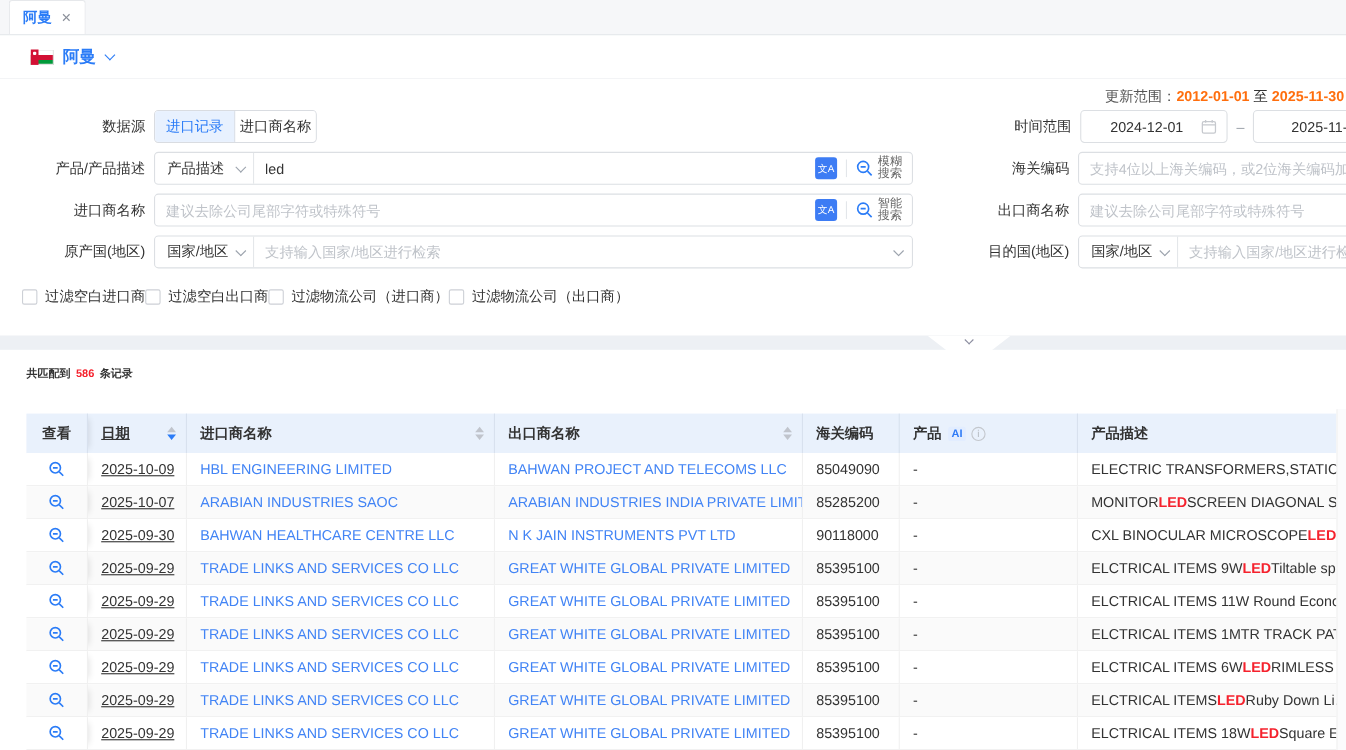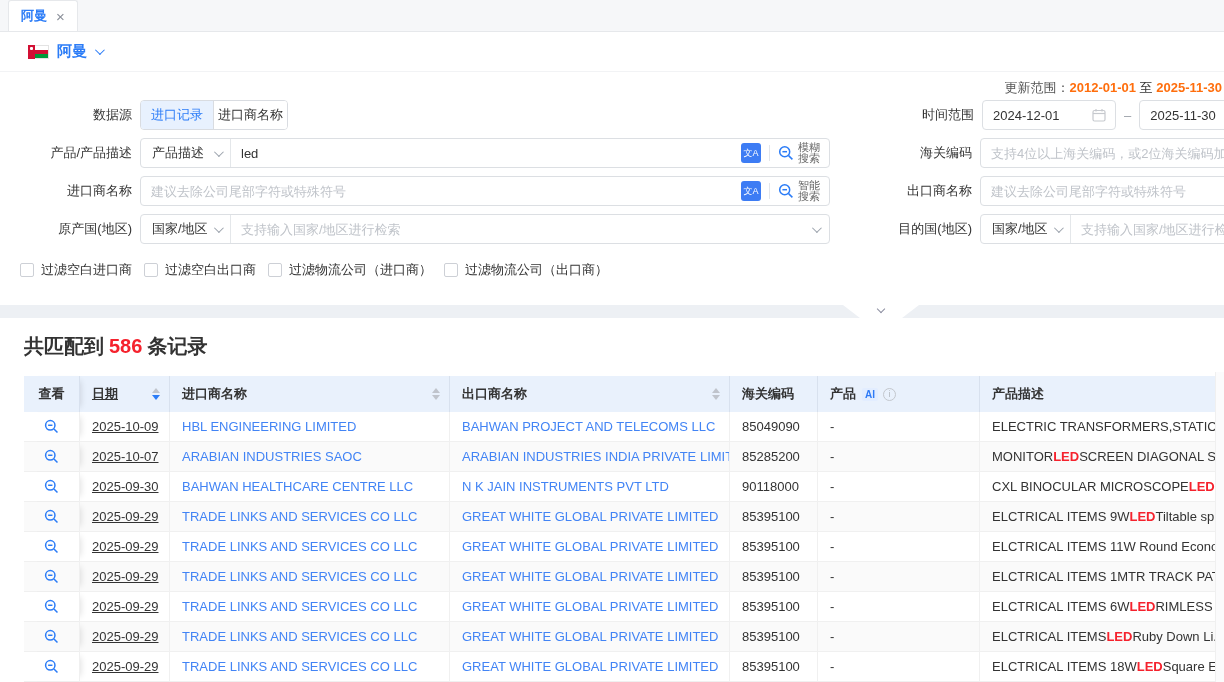--- a/index.html
+++ b/index.html
@@ -46,37 +46,37 @@
   .inp { border:none; outline:none; flex:1; height:100%; padding:0 10px; font:inherit; color:#333; background:transparent; min-width:0; }
   .inp::placeholder { color:#bfc3c9; }
   .w-left { width:690px; }  
   .icon-zone { display:flex; align-items:center; gap:8px; padding-right:9px; flex:none; }
   .trans-icon { width:20px; height:20px; background:#3d7cf4; border-radius:3px; color:#fff; font-size:9px;
     display:flex; align-items:center; justify-content:center; cursor:pointer; }
   .vdiv { width:1px; height:16px; background:#e3e6ea; }
   .search-act { display:flex; align-items:center; gap:4px; cursor:pointer; }
   .search-txt { font-size:11px; line-height:11px; color:#666; }
   .date-box { width:134px; height:30px; border:1px solid #dcdfe3; border-radius:4px; display:flex; align-items:center; padding:0 9px 0 10px; }
-  .date-box .inp { padding:0; }
+  .date-box .inp { padding:0;text-align:center; }
   .dash { color:#9aa0a8; margin:0 8px; }
   .w-right { width:290px; }
   .sel-right { width:90px; }
   .inp-chev { flex:none; margin-right:10px; }
 
-  .checks { position:absolute; top:189px; left:20px; display:flex; align-items:center; gap:12px; }
+  .checks { position:absolute; top:189px; left:20px; display:flex; align-items:center; }
   .check-item { display:flex; align-items:center; gap:7px; cursor:pointer; }
   .cbox { width:14px; height:14px; border:1px solid #cdd0d6; border-radius:2px; background:#fff; flex:none; }
 
   
   .lower { position:absolute; top:305px; left:0; right:0; bottom:0; background:#edf0f4; }
   .collapse-tab { position:absolute; top:0; left:843px; width:76px; height:14px; background:#fff;
     clip-path:polygon(0 0,100% 0,76% 100%,24% 100%); display:flex; align-items:flex-start; justify-content:center; cursor:pointer; }
   .collapse-tab .chev { width:6px; height:6px; color:#8c8ea0; transform:rotate(45deg); margin-top:1px; }
   .results { position:absolute; top:13px; left:0; right:0; bottom:0; background:#fff; }
-  .summary { padding:15px 0 0 24px; font-size:20px; font-weight:700; color:#333; }
+  .summary { padding:15px 0 0 24px; font-size:10px; font-weight:700; color:#333; }
   .summary .cnt { color:#f5222d; margin:0 5px; }
 
   
   .table { position:absolute; top:58px; left:24px; width:1191px; }
   .thead { display:flex; height:36px; background:#e9f1fc; align-items:stretch; font-weight:700; }
   .th { display:flex; align-items:center; padding-left:12px; border-right:1px solid #d8e1ee; }
   .th:last-child { border-right:none; }
   .tr { display:flex; height:30px; background:#fff; border-bottom:1px solid #f0f0f0; }
   .tr.alt { background:#fafafa; }
   .td { display:flex; align-items:center; padding-left:12px; border-right:1px solid #f0f0f0; white-space:nowrap; overflow:hidden; }

